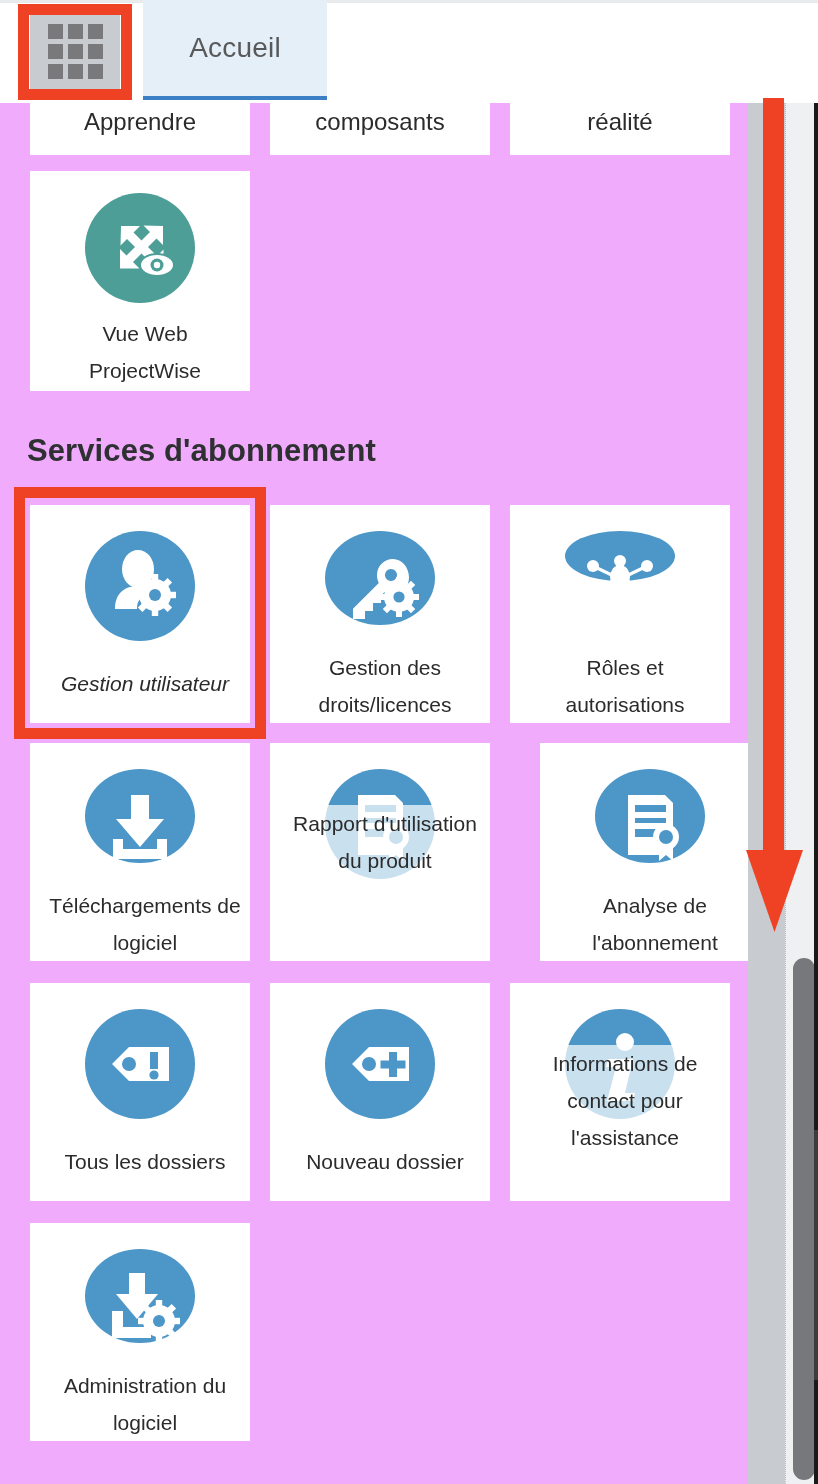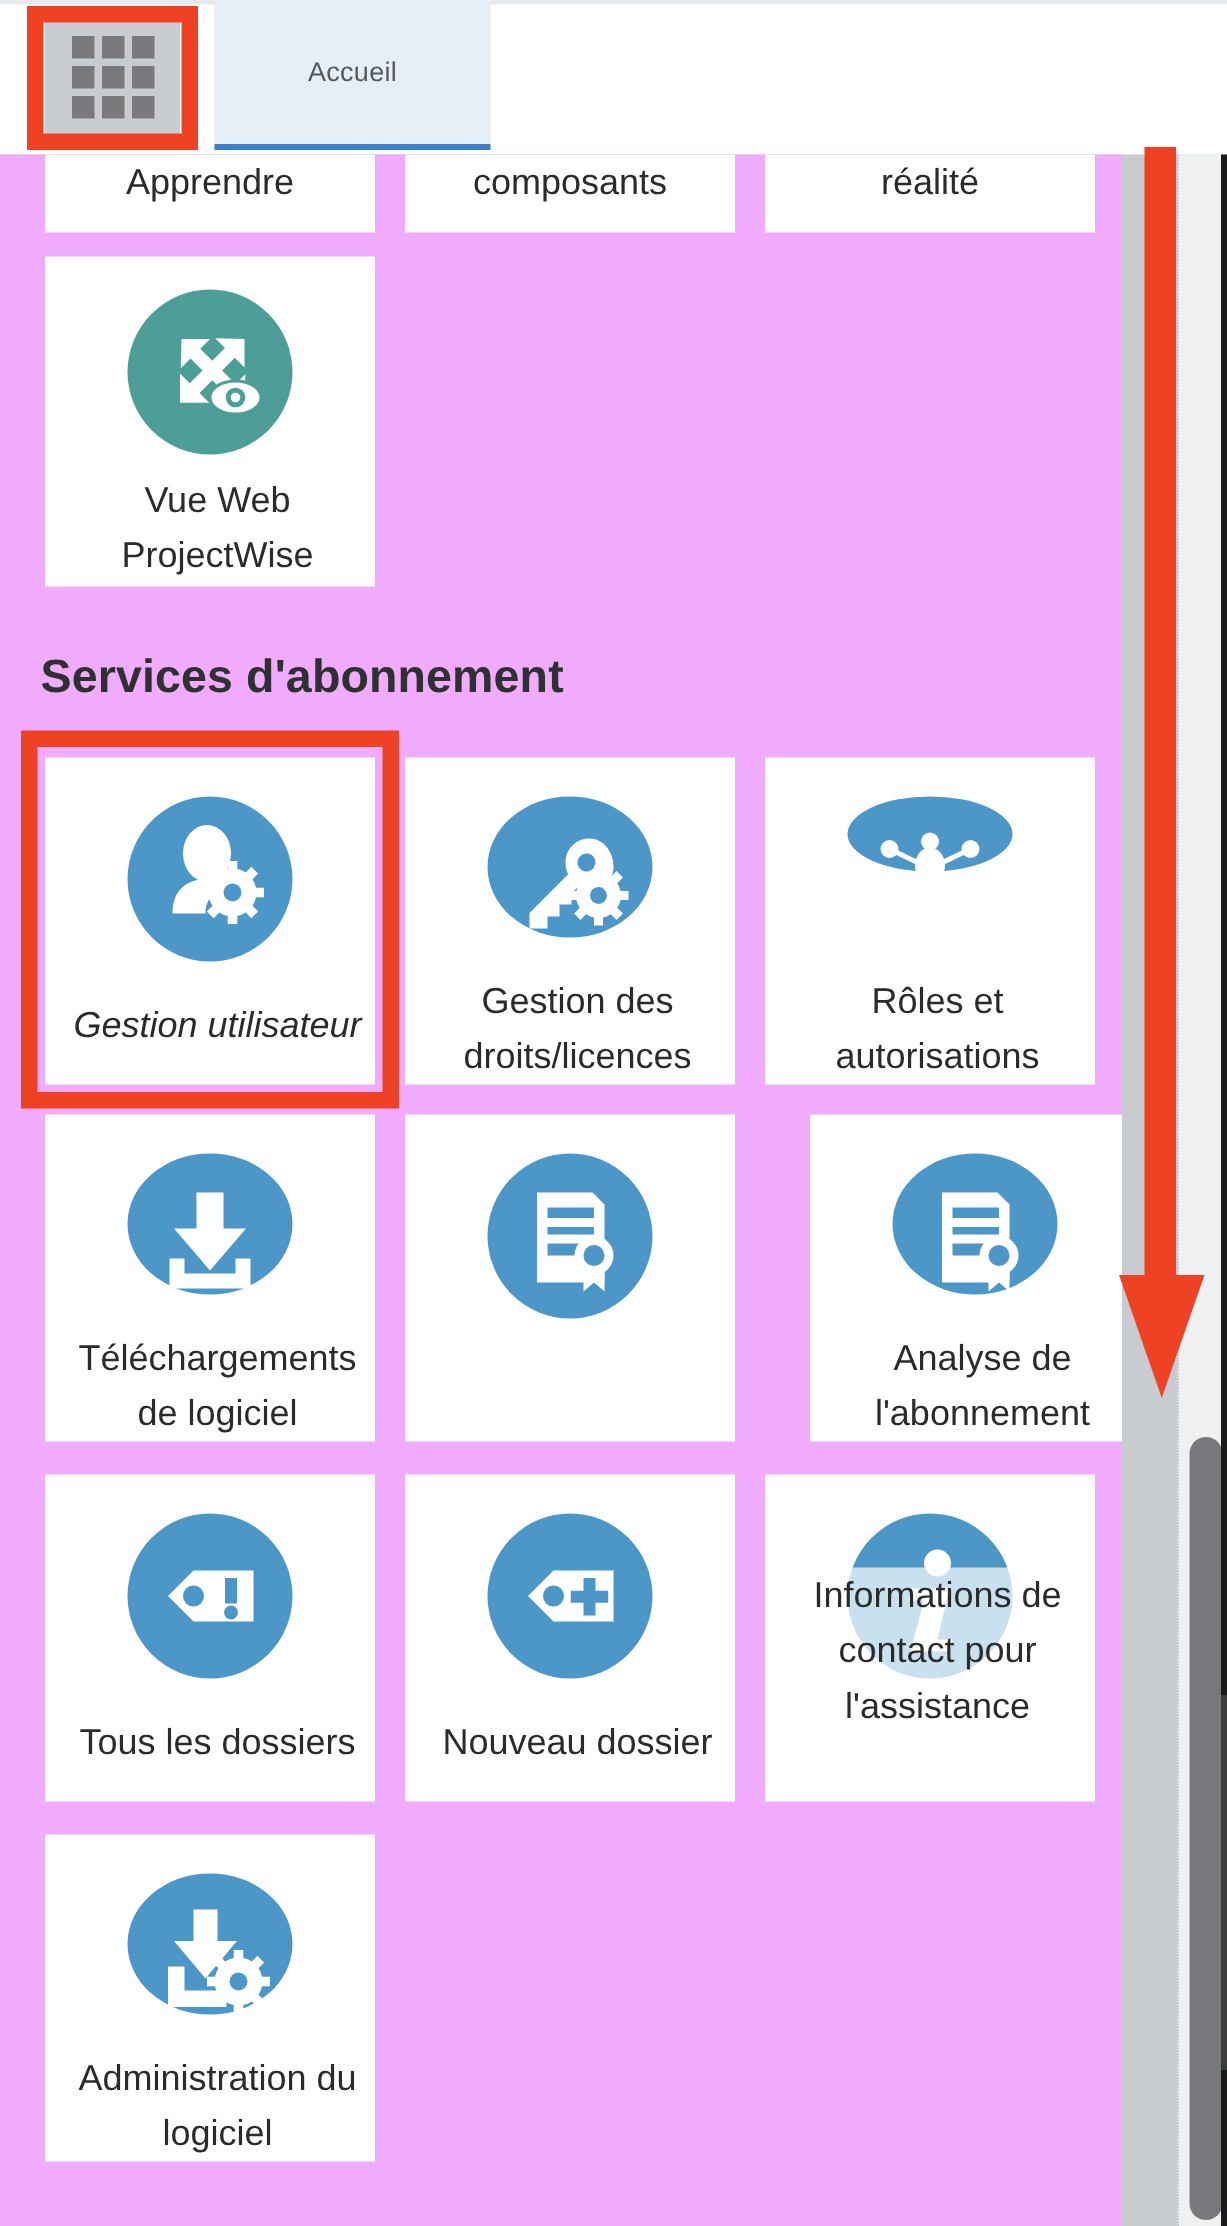--- a/index.html
+++ b/index.html
@@ -68,21 +68,21 @@
     top: 0px;
     width: 184px;
     height: 100px;
     background: #e4eff8;
     border-bottom: 4px solid #3b7fc4;
     box-sizing: border-box;
     display: flex;
     align-items: center;
     justify-content: center;
     color: #58595b;
-    font-size: 18px;
+    font-size: 28px;
     letter-spacing: .2px;
   }
 
   
   .content {
     position: absolute;
     left: 0;
     top: 103px;
     width: 748px;
     height: 1381px;
@@ -107,21 +107,21 @@
     position: relative;
   }
   .tile .circ {
     position: absolute;
     inset: 0;
     border-radius: 50%;
     background: #4c96c8;
   }
   .tile .circ.teal { background: #4c9e96; }
   .tile .label {
-    font-size: 24px;
+    font-size: 21px;
     line-height: 37px;
     color: #2b2b2b;
     text-align: center;
     padding: 0 6px 0 16px;
     width: 100%;
     box-sizing: border-box;
   }
   .tile.overlap .label {
     position: absolute;
     left: 0;
@@ -377,20 +377,21 @@
             <rect x="40" y="49" width="31" height="5"></rect>
             <rect x="40" y="60" width="21" height="8"></rect>
           </g>
           <g fill="#ffffff">
             <circle cx="71" cy="68" r="13"></circle>
             <path d="M64 77 L64 92 L71 86 L78 92 L78 77 Z"></path>
             <circle cx="71" cy="68" r="7" fill="#4c96c8"></circle>
           </g>
         </svg>
       </div>
+      <div class="label" style="top:62px;">Rapport d'utilisation du produit</div>
     </div>
 
     <div class="tile" style="left:528px; top:640px; height:218px;margin-left:12px;">
       <div class="icon-wrap">
         <div class="circ"></div>
         <svg viewBox="0 0 110 110" width="110" height="110" style="position:absolute;inset:0;">
           <g fill="#ffffff">
             <path d="M33 26 L70 26 L78 34 L78 86 L33 86 Z"></path>
           </g>
           <g fill="#4c96c8">

